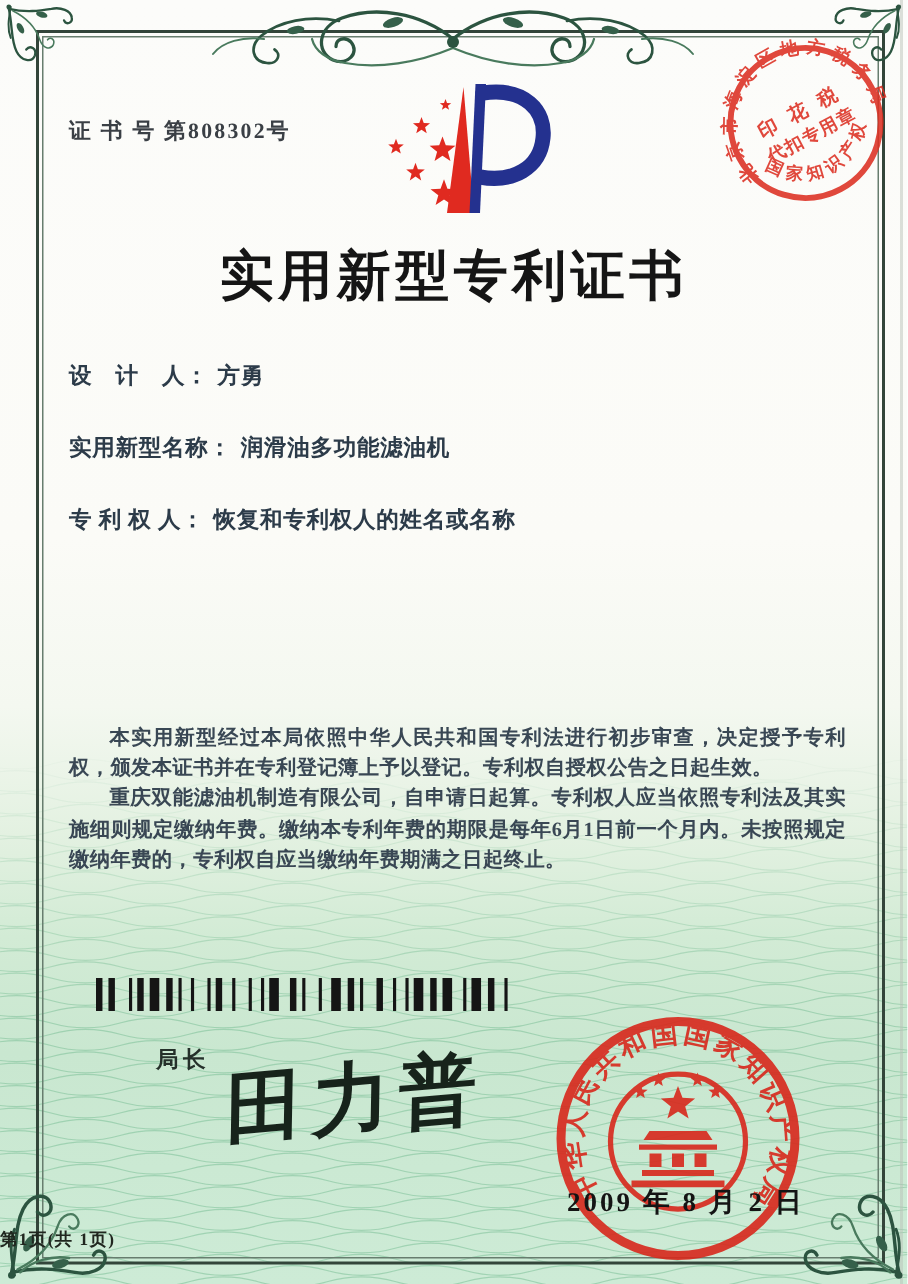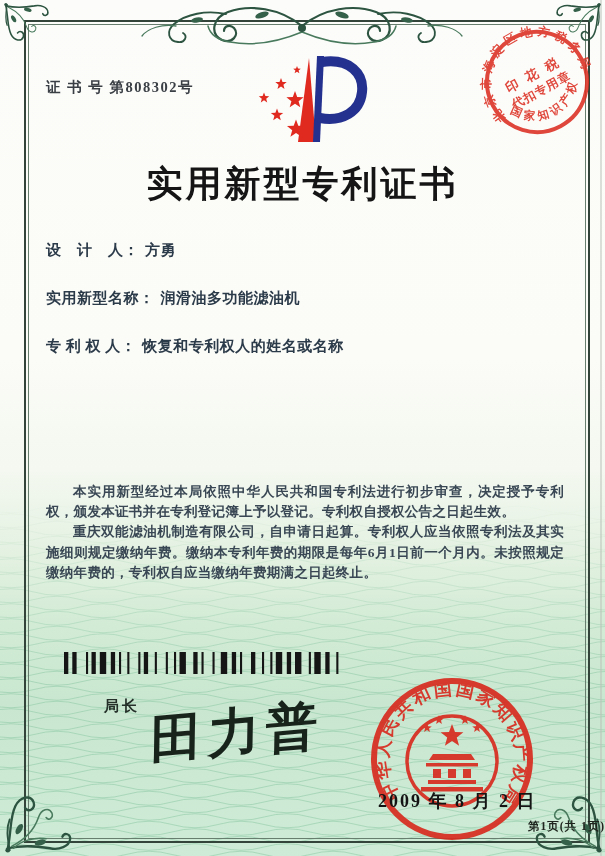--- a/index.html
+++ b/index.html
@@ -23,21 +23,21 @@
   .title{left:0;right:0;top:160px;text-align:center;font-size:36px;font-weight:700;letter-spacing:3px;color:#151515;z-index:5;}
   .fields{left:46px;top:241px;width:500px;z-index:5;}
   .field-row{height:24px;margin-bottom:24px;font-size:15px;font-weight:700;color:#2c3b49;letter-spacing:.5px;white-space:nowrap;}
   .field-row .val{margin-left:6px;}
   .body-text{left:46px;width:518px;top:482px;z-index:5;color:#3846522;color:#394754;}
   .body-text p{margin:0;font-size:13.5px;line-height:20.2px;font-weight:600;text-align:justify;text-indent:2em;letter-spacing:.3px;}
   .barcode{left:64px;top:652px;z-index:5;}
   .director{left:104px;top:697px;font-size:15px;font-weight:700;letter-spacing:3px;color:#25302a;z-index:6;}
   .signature{left:150px;top:698px;font-size:52px;font-weight:700;letter-spacing:6px;color:#17231b;transform:rotate(-5deg) skewX(-6deg);z-index:6;}
   .issue-date{left:378px;top:789px;font-size:18px;font-weight:700;letter-spacing:2px;color:#141414;z-index:8;}
-  .page-footer{left:0;right:0;top:819px;text-align:right;font-size:11.5px;font-weight:700;letter-spacing:1px;color:#20261f;z-index:5;}
+  .page-footer{left:0;right:0;top:819px;text-align:left;font-size:11.5px;font-weight:700;letter-spacing:1px;color:#20261f;z-index:5;}
   
   .tax-seal{left:479px;top:24px;z-index:7;transform:rotate(-28deg);opacity:.88;}
   .office-seal{left:357px;top:664px;z-index:7;opacity:.9;}
   .seal-ring-text{font-size:18px;font-weight:700;letter-spacing:2.5px;}
   .tax-arc-top{font-size:12px;font-weight:700;letter-spacing:4.2px;}
   .tax-arc-bottom{font-size:11.5px;font-weight:700;letter-spacing:3.5px;}
   .tax-center1{font-size:13px;font-weight:700;letter-spacing:3px;}
   .tax-center2{font-size:12px;font-weight:700;letter-spacing:1px;}
   .logo{left:250px;top:54px;z-index:5;}
   #guilloche{position:absolute;inset:0;z-index:1;pointer-events:none;}

